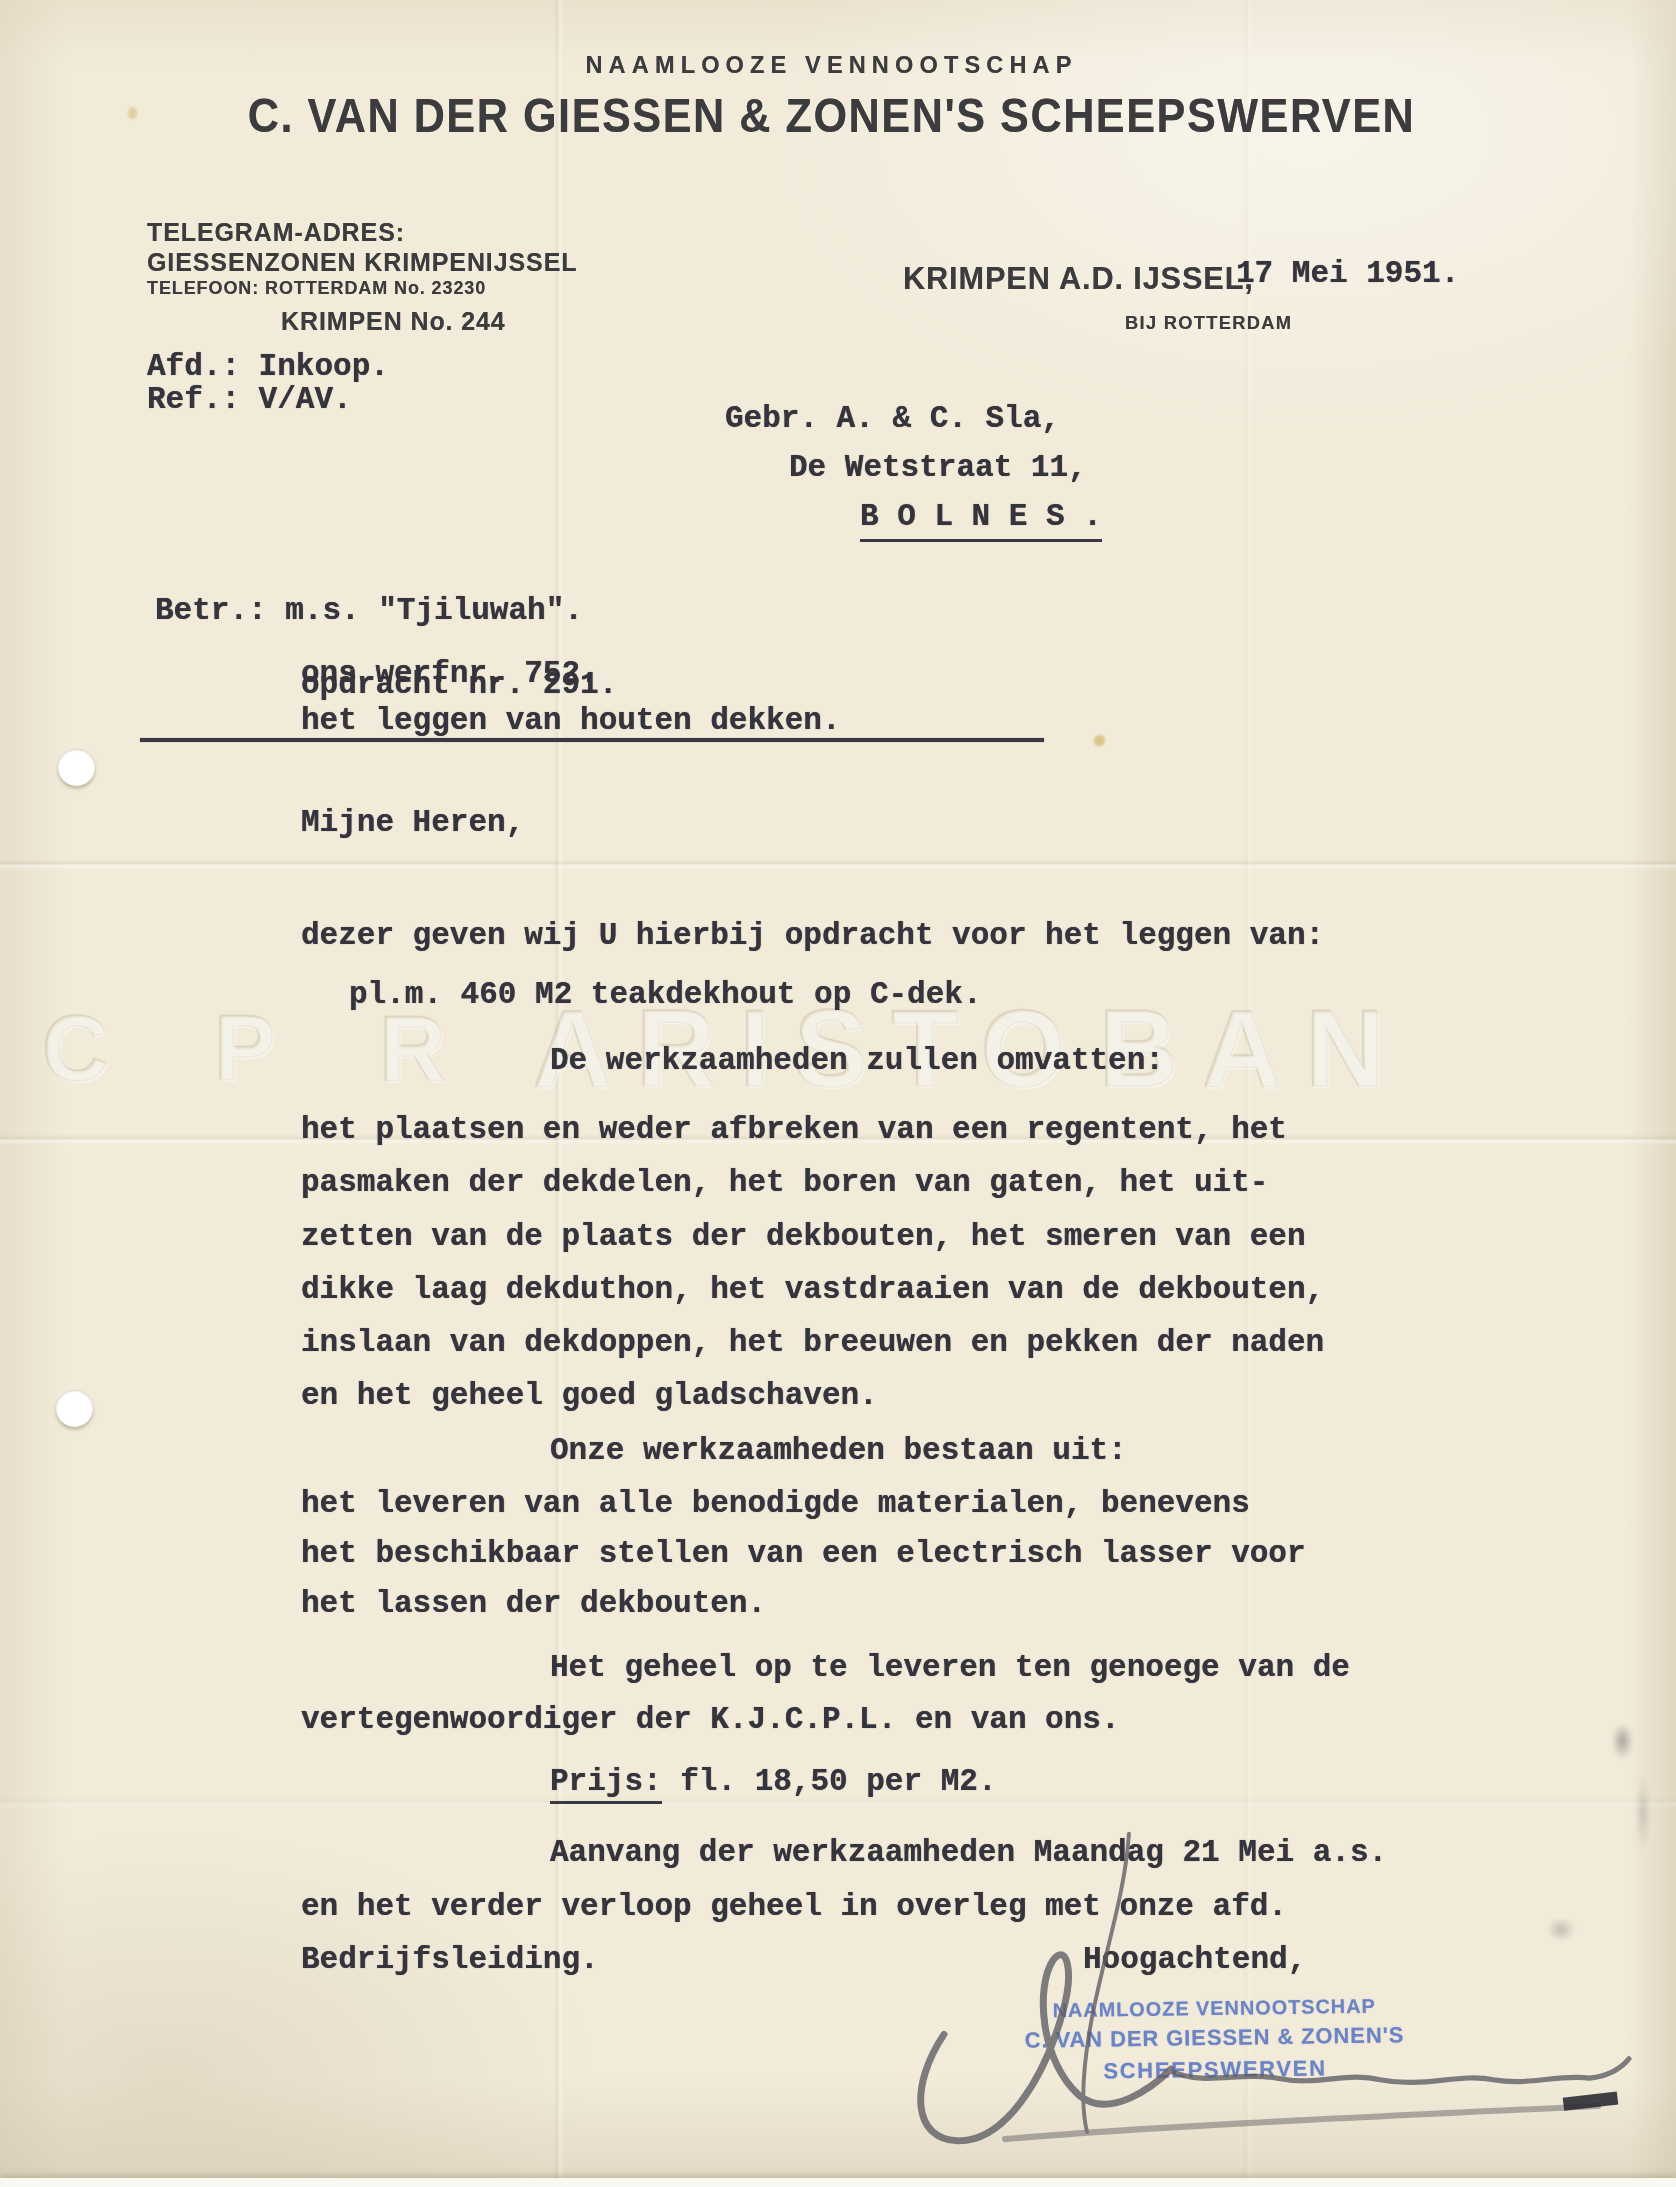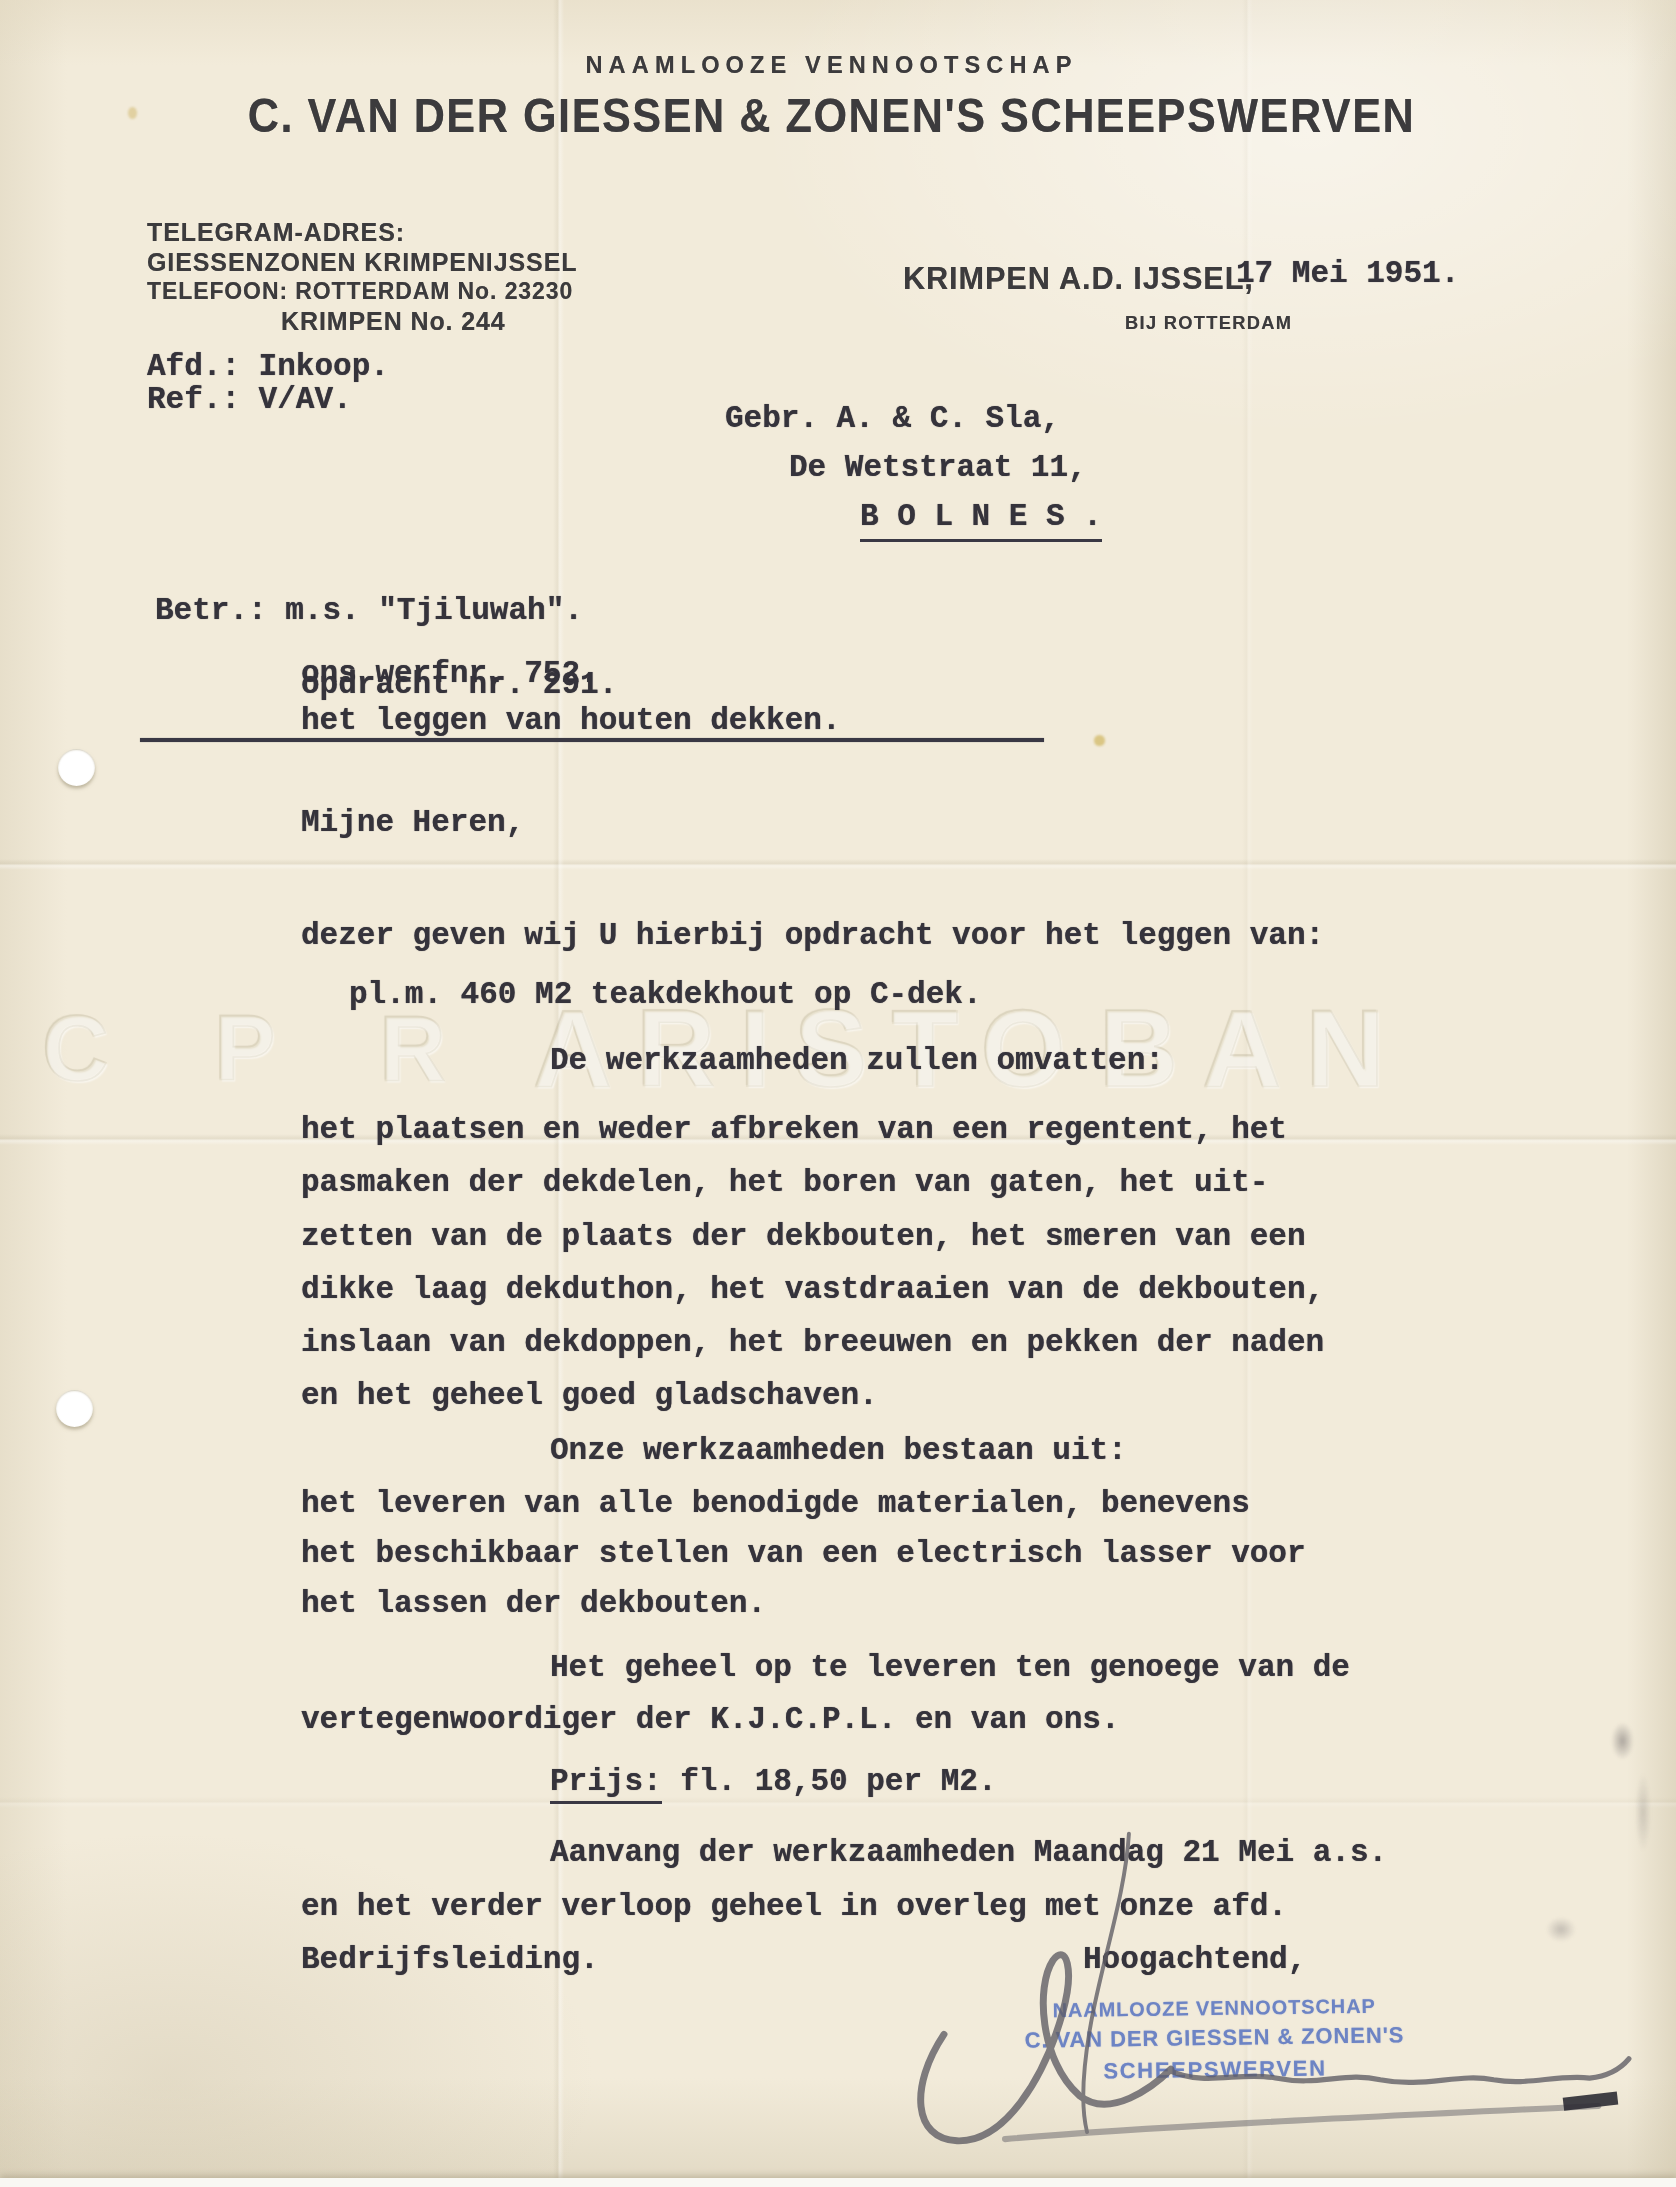--- a/index.html
+++ b/index.html
@@ -70,21 +70,21 @@
   <div class="watermark" style="left:1099px; top:985px; font-size:109px; letter-spacing:24.5px;">BAN</div>
 
   <div class="hole" style="left:58px; top:749px;"></div>
   <div class="hole" style="left:56px; top:1390px;"></div>
 
   <div class="print" style="left:0; top:52px; width:1663px; text-align:center; font-size:23.6px; letter-spacing:6.1px;">NAAMLOOZE VENNOOTSCHAP</div>
   <div class="print" style="left:0; top:88px; width:1663px; text-align:center; font-size:48px; letter-spacing:1.7px; transform:scaleX(.9); font-weight:600;">C. VAN DER GIESSEN &amp; ZONEN'S SCHEEPSWERVEN</div>
 
   <div class="print" style="left:147px; top:218px; font-size:25px; letter-spacing:0.9px;">TELEGRAM-ADRES:</div>
   <div class="print" style="left:147px; top:248px; font-size:25px; letter-spacing:0.9px;">GIESSENZONEN KRIMPENIJSSEL</div>
-  <div class="print" style="left:147px; top:278px; font-size:23px; letter-spacing:0.9px;">TELEFOON: ROTTERDAM No. 23230</div>
+  <div class="print" style="left:147px; top:278px; font-size:18px; letter-spacing:0.9px;">TELEFOON: ROTTERDAM No. 23230</div>
   <div class="print" style="left:281px; top:307px; font-size:25px; letter-spacing:0.9px;">KRIMPEN No. 244</div>
 
   <div class="print" style="left:903px; top:260px; font-size:32px; letter-spacing:0.9px; transform:scaleX(.96); transform-origin:left;">KRIMPEN A.D. IJSSEL,</div>
   <div class="tw" style="left:1236px; top:255px;">17 Mei 1951.</div>
   <div class="print" style="left:1125px; top:300px; font-size:18.3px; letter-spacing:1.3px;margin-top:12px;">BIJ ROTTERDAM</div>
 
   <div class="tw" style="left:147px; top:348px;">Afd.: Inkoop.</div>
   <div class="tw" style="left:147px; top:381px;">Ref.: V/AV.</div>
 
   <div class="tw" style="left:725px; top:400px;">Gebr. A. &amp; C. Sla,</div>

